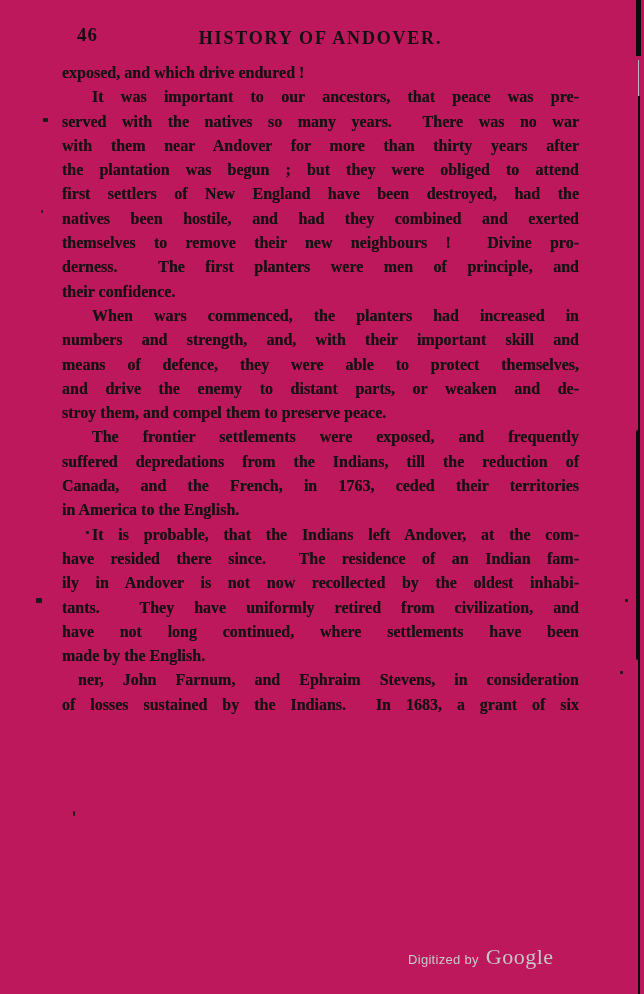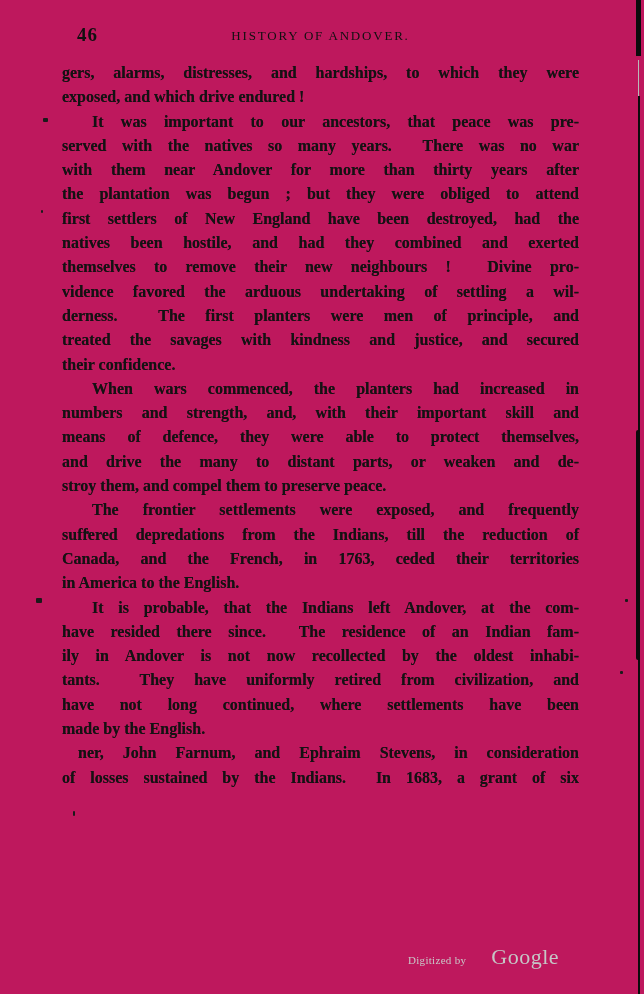--- a/index.html
+++ b/index.html
@@ -28,22 +28,22 @@
     font-weight: 700;
     letter-spacing: 1px;
     color: #101010;
   }
   .head-title {
     position: absolute;
     left: 0;
     right: 0;
     top: 4px;
     text-align: center;
-    font-size: 13px;
-    font-weight: 400;
+    font-size: 18px;
+    font-weight: 700;
     letter-spacing: 1.8px;
     color: #101010;
   }
 
   
   .text-block {
     position: absolute;
     left: 62px;
     top: 61px;
     width: 517px;
@@ -66,31 +66,30 @@
   
   .watermark {
     position: absolute;
     left: 408px;
     top: 944px;
     display: flex;
     align-items: baseline;
     gap: 7px;
   }
   .wm-prefix {
-    font-family: Liberation Serif, serif;
-    font-size: 11px;
+    font-family: Liberation Sans, sans-serif;
+    font-size: 13px;
     letter-spacing: 0.3px;
     color: #c9c9c9;
   }
   .wm-brand {
     font-family: "Liberation Serif", serif;
     font-size: 22px;
     letter-spacing: 0.5px;
     color: #c6c6c6;
-    margin-left: 18px;
   }
 
   
   .edge { position: absolute; background: #0c0c0c; }
   .edge-a { right: 3px; top: 0; width: 5px; height: 56px; }
   .edge-faint { right: 5px; top: 60px; width: 1px; height: 36px; background: #b9b9b9; }
   .edge-c { right: 4px; top: 96px; width: 2px; height: 898px; }
   .edge-d { right: 4px; top: 430px; width: 4px; height: 230px; border-radius: 2px; }
 
   
@@ -107,37 +106,34 @@
 <body>
 
 <div class="page">
 
   <header class="running-head">
     <span class="pagenum">46</span>
     <span class="head-title">HISTORY OF ANDOVER.</span>
   </header>
 
   <main class="text-block" id="text-block">
-      <div class="line">gers, alarms, distresses, and hardships, to which they were</div>
       <div class="line end">exposed, and which drive endured !</div>
       <div class="line indent">It was important to our ancestors, that peace was pre-</div>
       <div class="line">served with the natives so many years.&nbsp; There was no war</div>
       <div class="line">with them near Andover for more than thirty years after</div>
       <div class="line">the plantation was begun ; but they were obliged to attend</div>
       <div class="line">first settlers of New England have been destroyed, had the</div>
       <div class="line">natives been hostile, and had they combined and exerted</div>
       <div class="line">themselves to remove their new neighbours !&nbsp; Divine pro-</div>
-      <div class="line">vidence favored the arduous undertaking of settling a wil-</div>
       <div class="line">derness.&nbsp; The first planters were men of principle, and</div>
-      <div class="line">treated the savages with kindness and justice, and secured</div>
       <div class="line end">their confidence.</div>
       <div class="line indent">When wars commenced, the planters had increased in</div>
       <div class="line">numbers and strength, and, with their important skill and</div>
       <div class="line">means of defence, they were able to protect themselves,</div>
-      <div class="line">and drive the many to distant parts, or weaken and de-</div>
+      <div class="line">and drive the enemy to distant parts, or weaken and de-</div>
       <div class="line end">stroy them, and compel them to preserve peace.</div>
       <div class="line indent">The frontier settlements were exposed, and frequently</div>
       <div class="line">suffered depredations from the Indians, till the reduction of</div>
       <div class="line">Canada, and the French, in 1763, ceded their territories</div>
       <div class="line end">in America to the English.</div>
       <div class="line indent">It is probable, that the Indians left Andover, at the com-</div>
       <div class="line">have resided there since.&nbsp; The residence of an Indian fam-</div>
       <div class="line">ily in Andover is not now recollected by the oldest inhabi-</div>
       <div class="line">tants.&nbsp; They have uniformly retired from civilization, and</div>
       <div class="line">have not long continued, where settlements have been</div>

